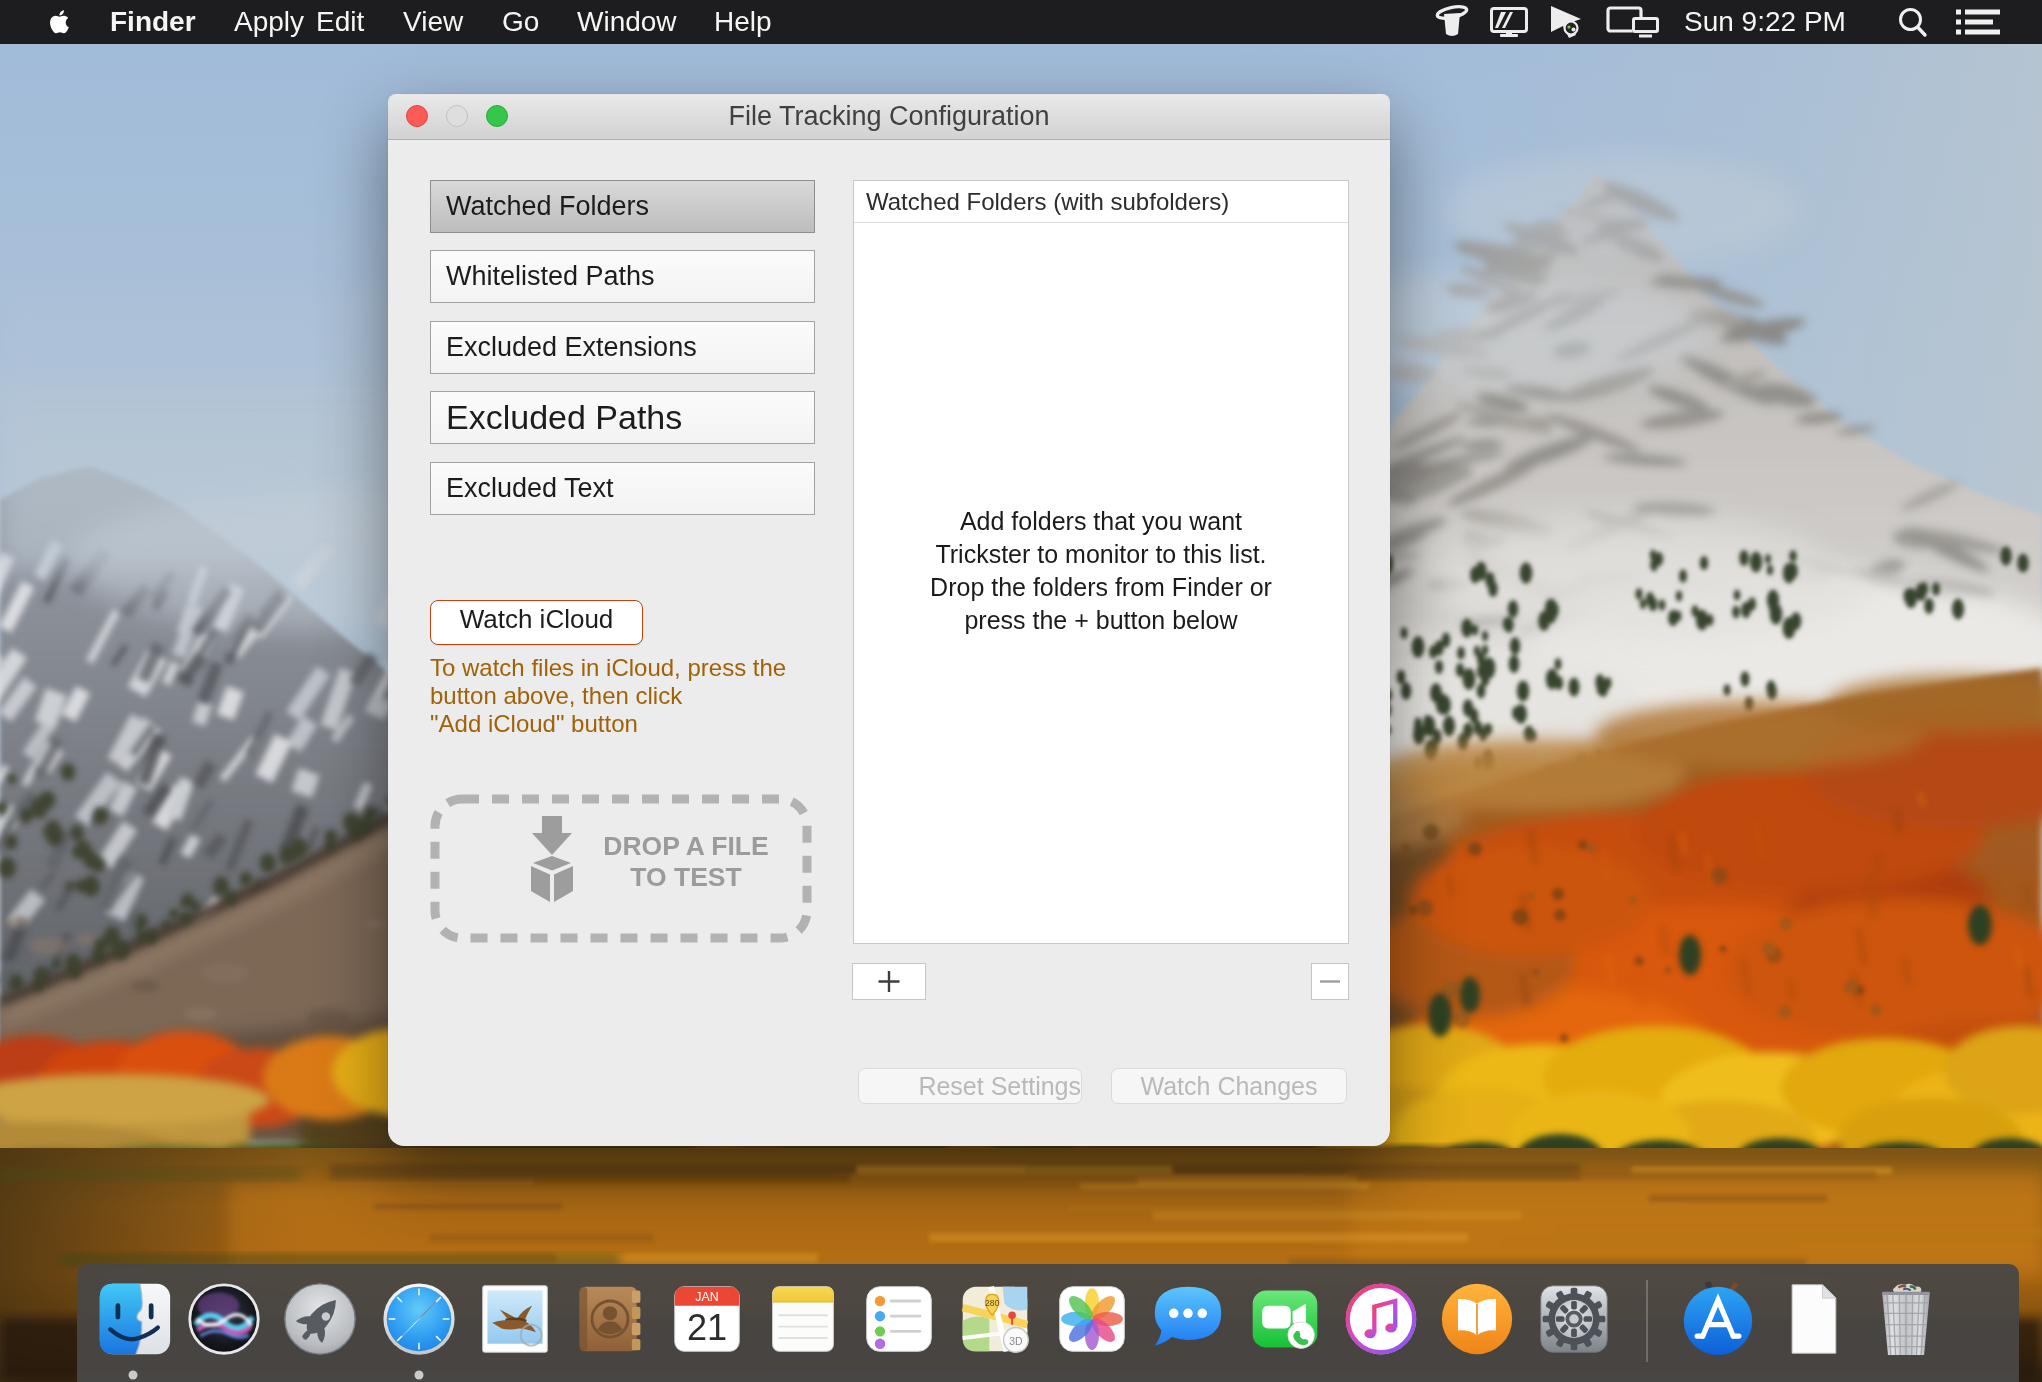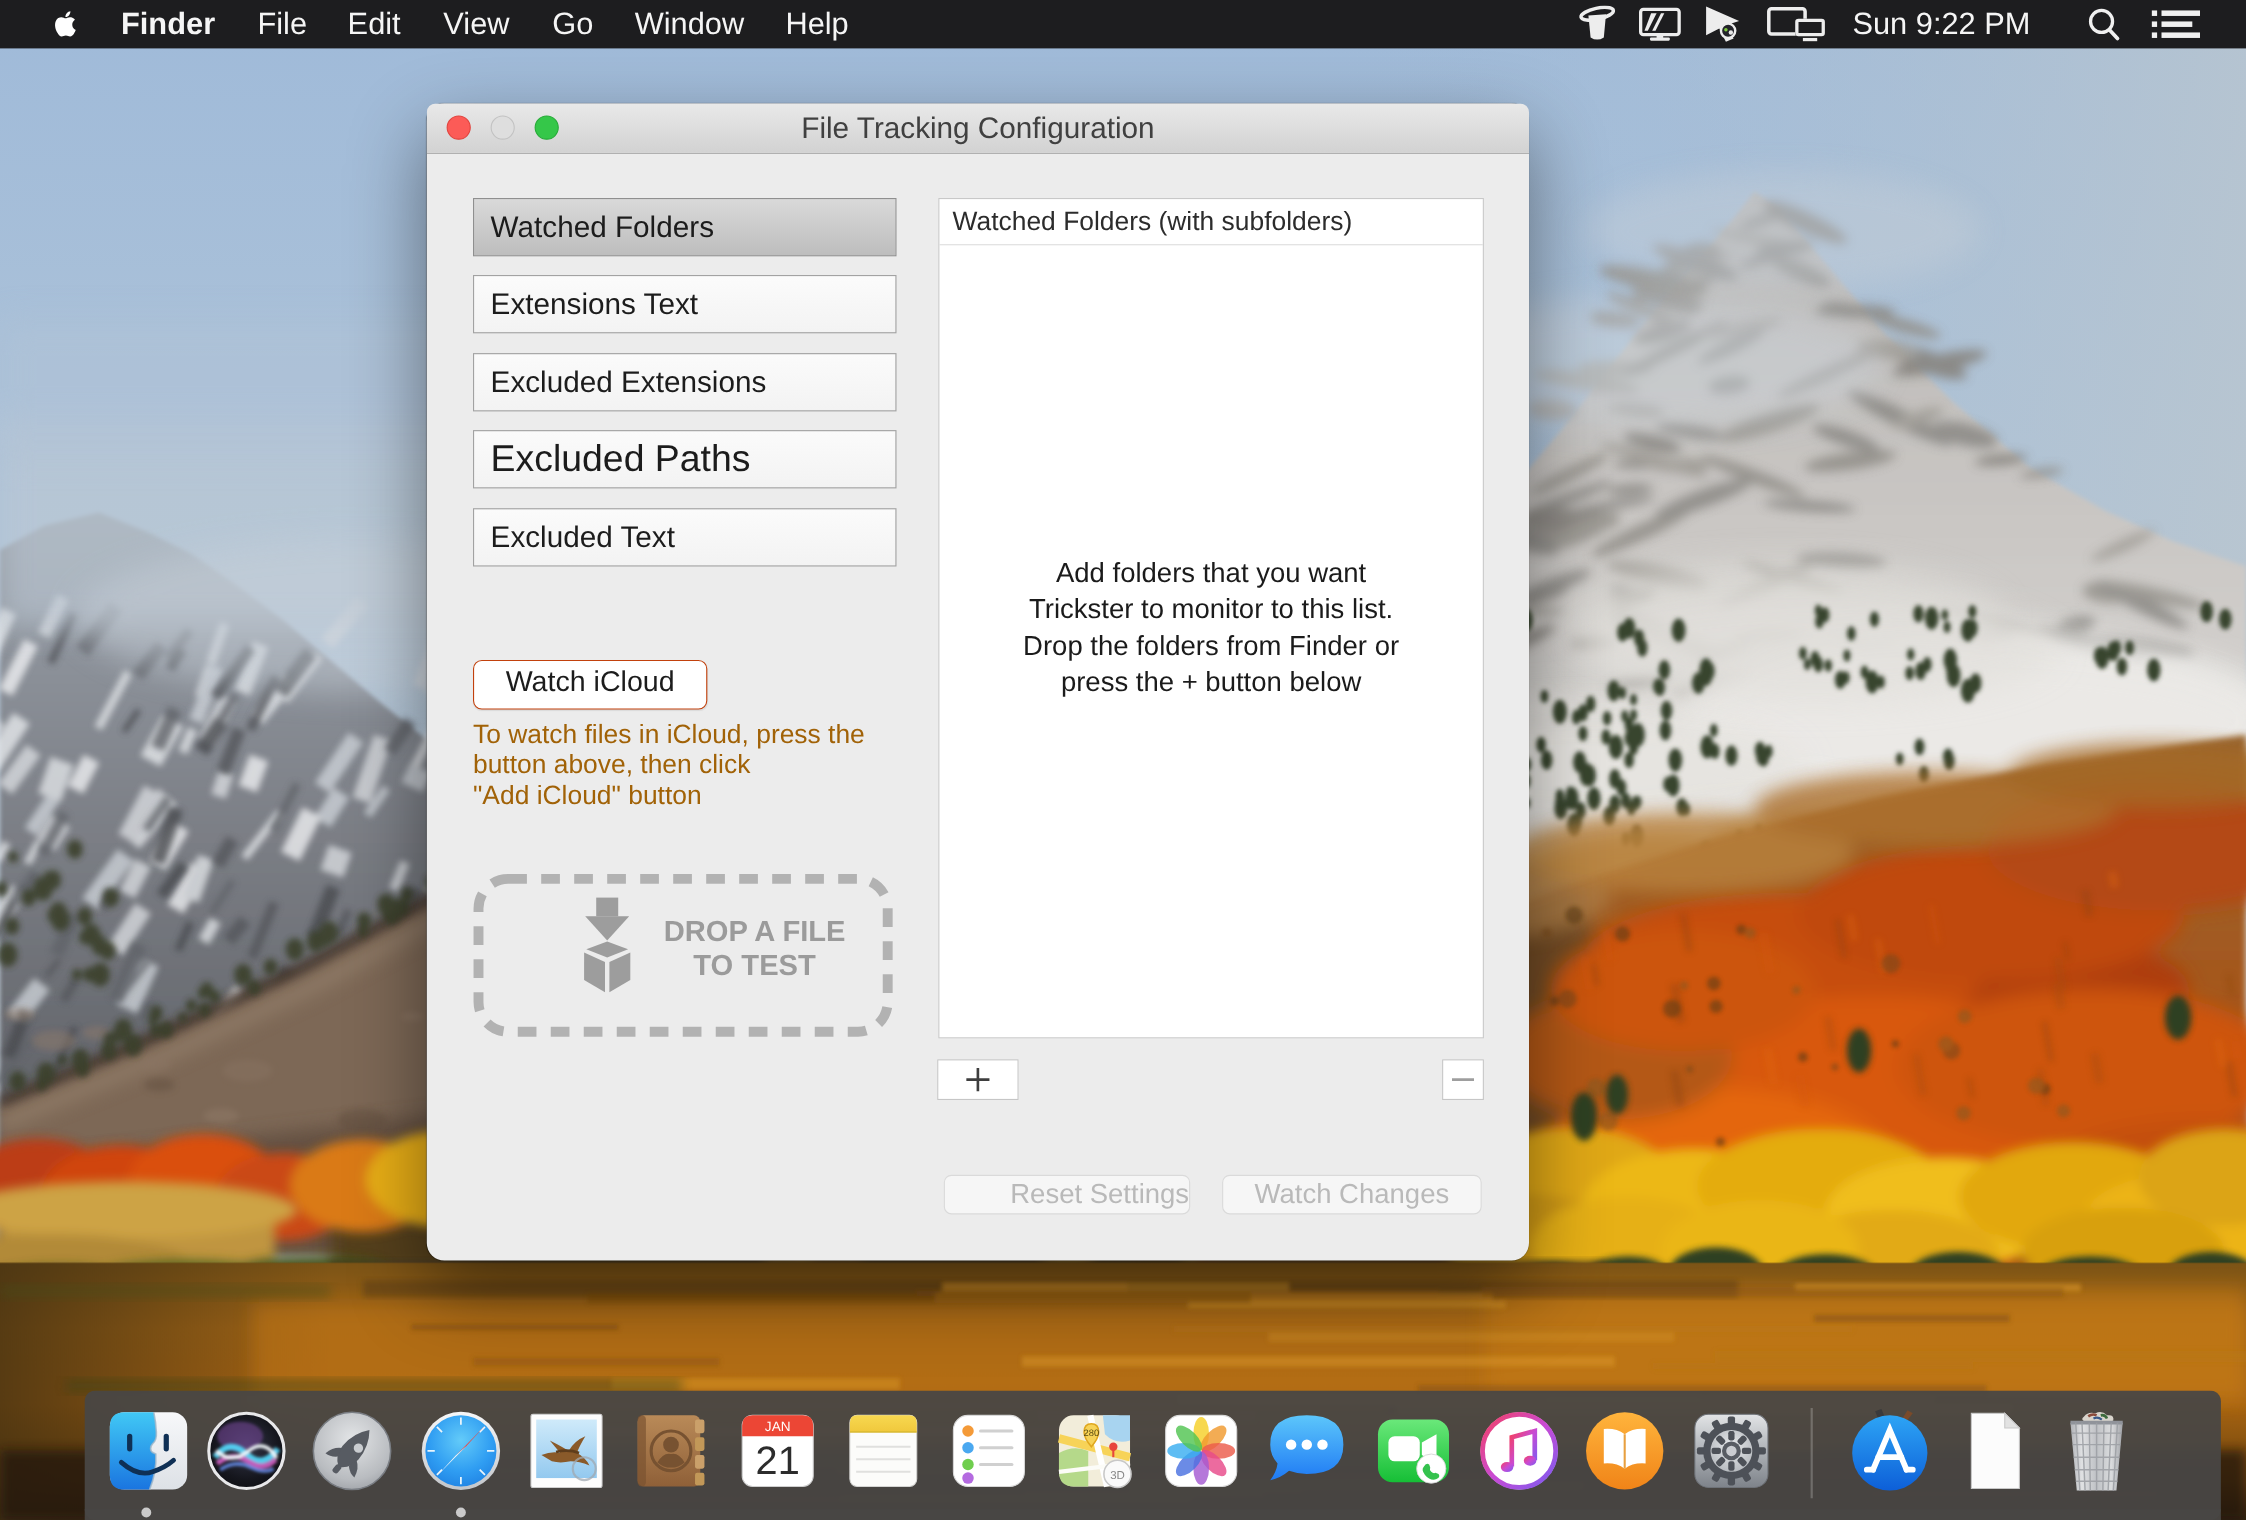--- a/index.html
+++ b/index.html
@@ -936,21 +936,21 @@
 <rect x="0" y="1168" width="300" height="12" fill="#474f1c" opacity="0.4" filter="url(#b5)"></rect>
 <rect x="0" y="1318" width="2042" height="64" fill="#221909" opacity="0.75" filter="url(#b5)"></rect>
 </g>
 </svg>
 
   <div class="abs" id="menubar" style="left:0;top:0;width:2042px;height:44px;background:#1d1d1f;color:#f5f5f5;font-size:28px;">
     <svg class="abs" style="left:45px;top:7px" width="30" height="30" viewBox="0 0 30 30">
       <path fill="#ffffff" d="M20.7 15.4c0-2.9 2.4-4.3 2.5-4.4-1.4-2-3.5-2.3-4.2-2.3-1.8-.2-3.5 1-4.4 1-.9 0-2.3-1-3.8-1-2 0-3.8 1.1-4.8 2.9-2 3.6-.5 8.8 1.5 11.7.9 1.4 2.1 3 3.6 2.9 1.5-.1 2-.9 3.8-.9 1.8 0 2.3.9 3.8.9 1.6 0 2.6-1.4 3.6-2.8 1.1-1.6 1.6-3.2 1.6-3.3-.1 0-3.2-1.2-3.2-4.7zM17.8 6.8c.8-1 1.3-2.3 1.2-3.5-1.1 0-2.5.8-3.3 1.7-.7.8-1.4 2.2-1.2 3.4 1.2.1 2.5-.6 3.3-1.6z"></path>
     </svg>
     <span class="abs" style="left:110px;top:6px;font-weight:bold;">Finder</span>
-    <span class="abs" style="left:234px;top:6px;">File</span>
+    <span class="abs" style="left:234px;top:6px;">Apply</span>
     <span class="abs" style="left:316px;top:6px;">Edit</span>
     <span class="abs" style="left:403px;top:6px;">View</span>
     <span class="abs" style="left:502px;top:6px;">Go</span>
     <span class="abs" style="left:577px;top:6px;">Window</span>
     <span class="abs" style="left:714px;top:6px;">Help</span>
     <svg class="abs" style="left:1433px;top:5px" width="38" height="34" viewBox="0 0 38 34">
       <path d="M11 9 L13 29 Q19 33 25 29 L27 8" fill="#ededed"></path>
       <ellipse cx="19" cy="7.5" rx="15" ry="5" fill="none" stroke="#ededed" stroke-width="3.2" transform="rotate(-12 19 7.5)"></ellipse>
     </svg>
     <svg class="abs" style="left:1487px;top:6px" width="44" height="32" viewBox="0 0 44 32">
@@ -991,21 +991,21 @@
 
   <div class="abs" id="win" style="left:388px;top:94px;width:1002px;height:1052px;background:#ececec;border-radius:16px;box-shadow:0 28px 70px rgba(0,0,0,0.45), 0 0 1px rgba(0,0,0,0.4);">
     <div class="abs" style="left:0;top:0;width:1002px;height:45px;border-radius:8px 8px 0 0;background:linear-gradient(#e9e9e9,#d2d2d2);border-bottom:1px solid #b0b0b0;">
       <div class="abs" style="left:18px;top:11px;width:22px;height:22px;border-radius:50%;background:#fc5b57;border:1px solid #e1443e;box-sizing:border-box;"></div>
       <div class="abs" style="left:58px;top:11px;width:22px;height:22px;border-radius:50%;background:#dedede;border:1px solid #c2c2c2;box-sizing:border-box;"></div>
       <div class="abs" style="left:98px;top:11px;width:22px;height:22px;border-radius:50%;background:#35c749;border:1px solid #27ab38;box-sizing:border-box;"></div>
       <div style="text-align:center;font-size:27px;line-height:45px;color:#404040;">File Tracking Configuration</div>
     </div>
 
     <div class="abs" style="left:42px;top:86px;width:385px;height:53px;background:linear-gradient(#d9d9d9,#bdbdbd);border:1px solid #8f8f8f;box-sizing:border-box;font-size:27px;line-height:51px;color:#1c1c1c;padding-left:15px;">Watched Folders</div>
-    <div class="abs" style="left:42px;top:156px;width:385px;height:53px;background:linear-gradient(#fbfbfb,#f3f3f3);border:1px solid #a2a2a2;box-sizing:border-box;font-size:27px;line-height:51px;color:#1c1c1c;padding-left:15px;">Extensions Text</div>
+    <div class="abs" style="left:42px;top:156px;width:385px;height:53px;background:linear-gradient(#fbfbfb,#f3f3f3);border:1px solid #a2a2a2;box-sizing:border-box;font-size:27px;line-height:51px;color:#1c1c1c;padding-left:15px;">Whitelisted Paths</div>
     <div class="abs" style="left:42px;top:227px;width:385px;height:53px;background:linear-gradient(#fbfbfb,#f3f3f3);border:1px solid #a2a2a2;box-sizing:border-box;font-size:27px;line-height:51px;color:#1c1c1c;padding-left:15px;">Excluded Extensions</div>
     <div class="abs" style="left:42px;top:297px;width:385px;height:53px;background:linear-gradient(#fbfbfb,#f3f3f3);border:1px solid #a2a2a2;box-sizing:border-box;font-size:34px;line-height:51px;color:#1c1c1c;padding-left:15px;">Excluded Paths</div>
     <div class="abs" style="left:42px;top:368px;width:385px;height:53px;background:linear-gradient(#fbfbfb,#f3f3f3);border:1px solid #a2a2a2;box-sizing:border-box;font-size:27px;line-height:51px;color:#1c1c1c;padding-left:15px;">Excluded Text</div>
 
     <div class="abs" style="left:42px;top:506px;width:213px;height:45px;background:#ffffff;border:1px solid #c2410c;border-radius:8px;box-sizing:border-box;font-size:26px;line-height:37px;color:#1c1c1c;text-align:center;box-shadow:0 1px 1px rgba(0,0,0,0.08);">Watch iCloud</div>
     <div class="abs" style="left:42px;top:560px;width:420px;font-size:24px;line-height:28px;color:#a16207;">To watch files in iCloud, press the<br>button above, then click<br>"Add iCloud" button</div>
 
     <svg class="abs" style="left:42px;top:700px" width="382" height="150" viewBox="0 0 382 150">
       <rect x="5" y="5" width="372" height="139" rx="27" fill="none" stroke="#b2b2b2" stroke-width="9" stroke-dasharray="17 13"></rect>
       <g fill="#9d9d9d">

